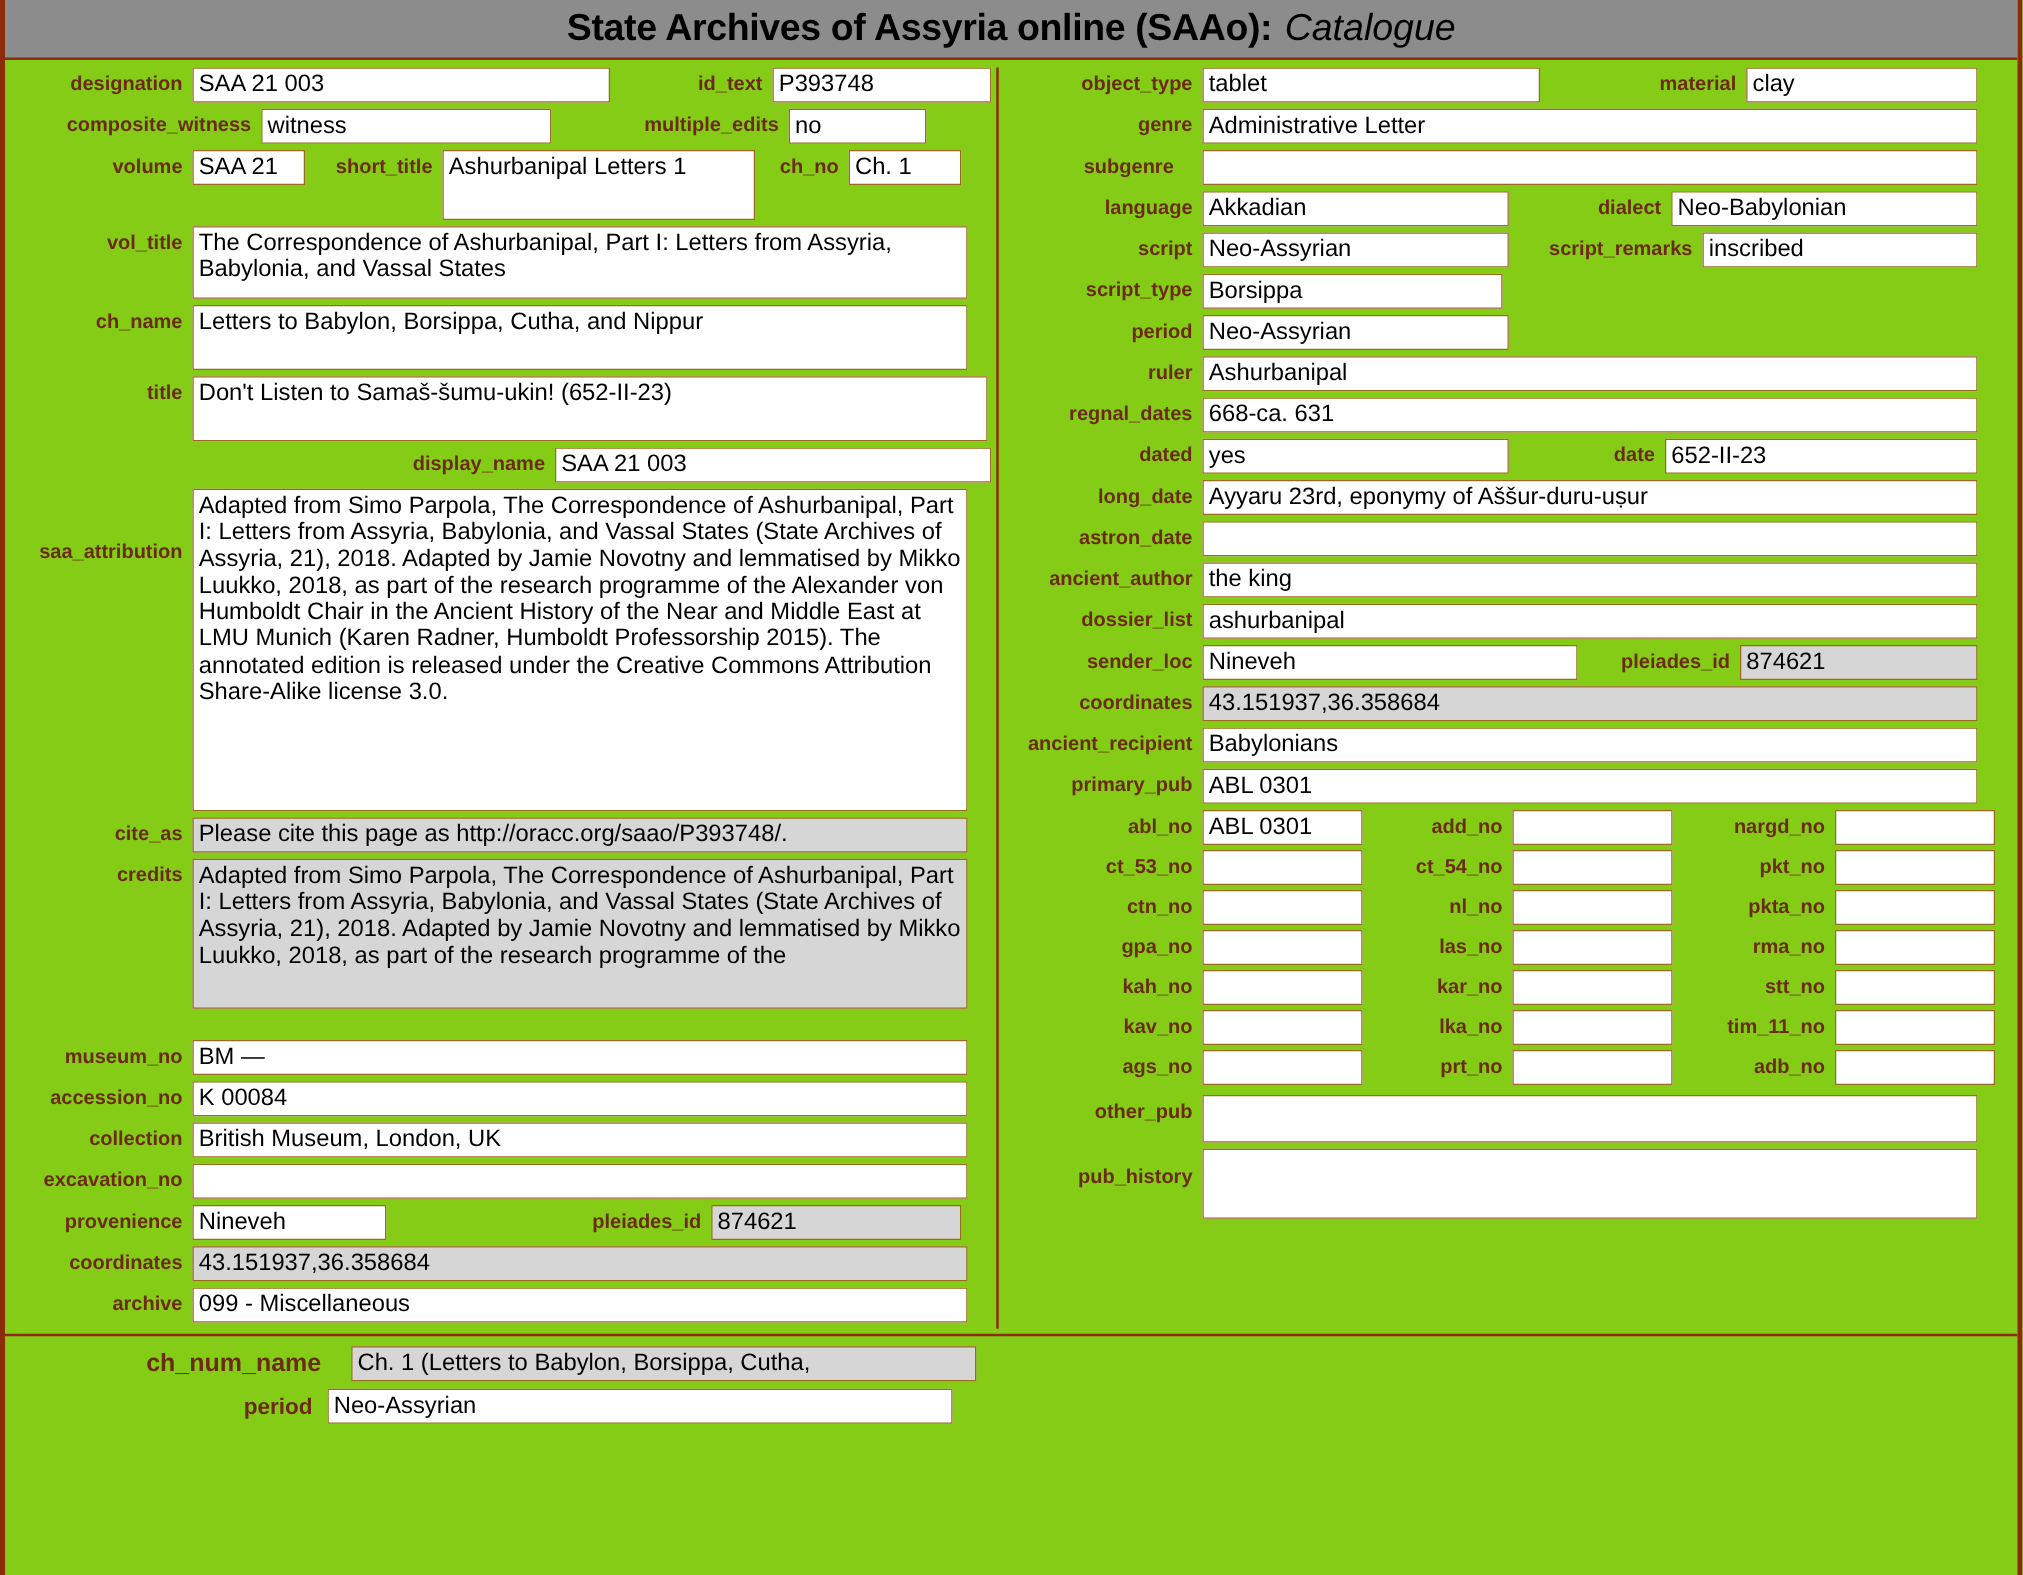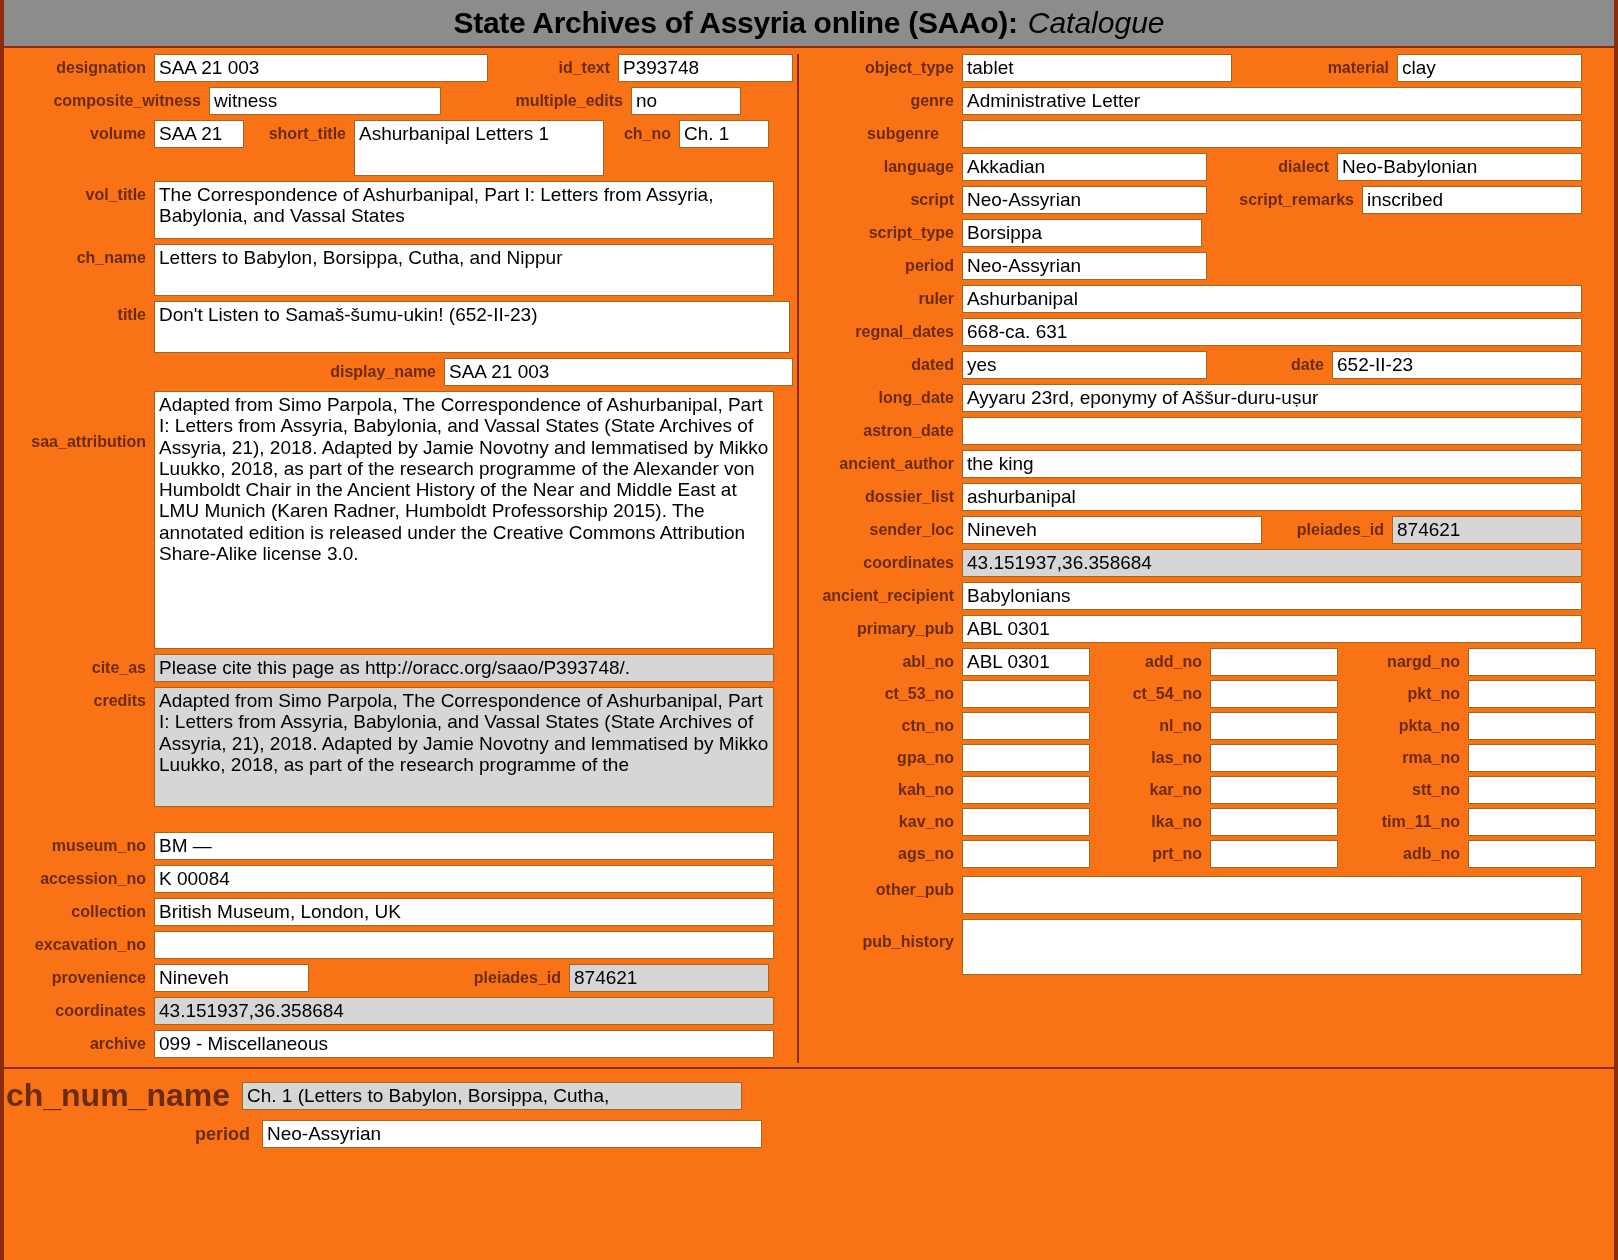--- a/index.html
+++ b/index.html
@@ -5,21 +5,21 @@
   html, body {
     margin: 0;
     padding: 0;
     background: #9fcc72;
     font-family: "Liberation Sans", sans-serif;
   }
   #page {
     position: relative;
     width: 1618px;
     height: 1260px;
-    background: #f97316;
+    background: #84cc16;
     border-left: 4px solid #8b2d0a;
     border-right: 4px solid #8b2d0a;
     box-sizing: border-box;
     overflow: hidden;
   }
   
   .titlebar {
     height: 48px;
     background: #8c8c8c;
     border-bottom: 2px solid #8b2d0a;
@@ -91,26 +91,26 @@
   
   .l-lab { width: 150px; padding-right: 8px; }
   
   .bottom {
     border-top: 2px solid #8b2d0a;
     margin-top: 4px;
     padding-top: 8px;
   }
   .bigrow { display: flex; align-items: center; margin-bottom: 6px; }
   .biglbl {
-    font-size: 32px;
+    font-size: 20px;
     font-weight: bold;
     color: #6b2b12;
-    width: 238px;
+    width: 277px;
     text-align: right;
-    padding-right: 12px;
+    padding-right: 24px;
     box-sizing: border-box;
   }
   .medlbl {
     font-size: 18px;
     font-weight: bold;
     color: #6b2b12;
     width: 258px;
     text-align: right;
     padding-right: 12px;
     box-sizing: border-box;

